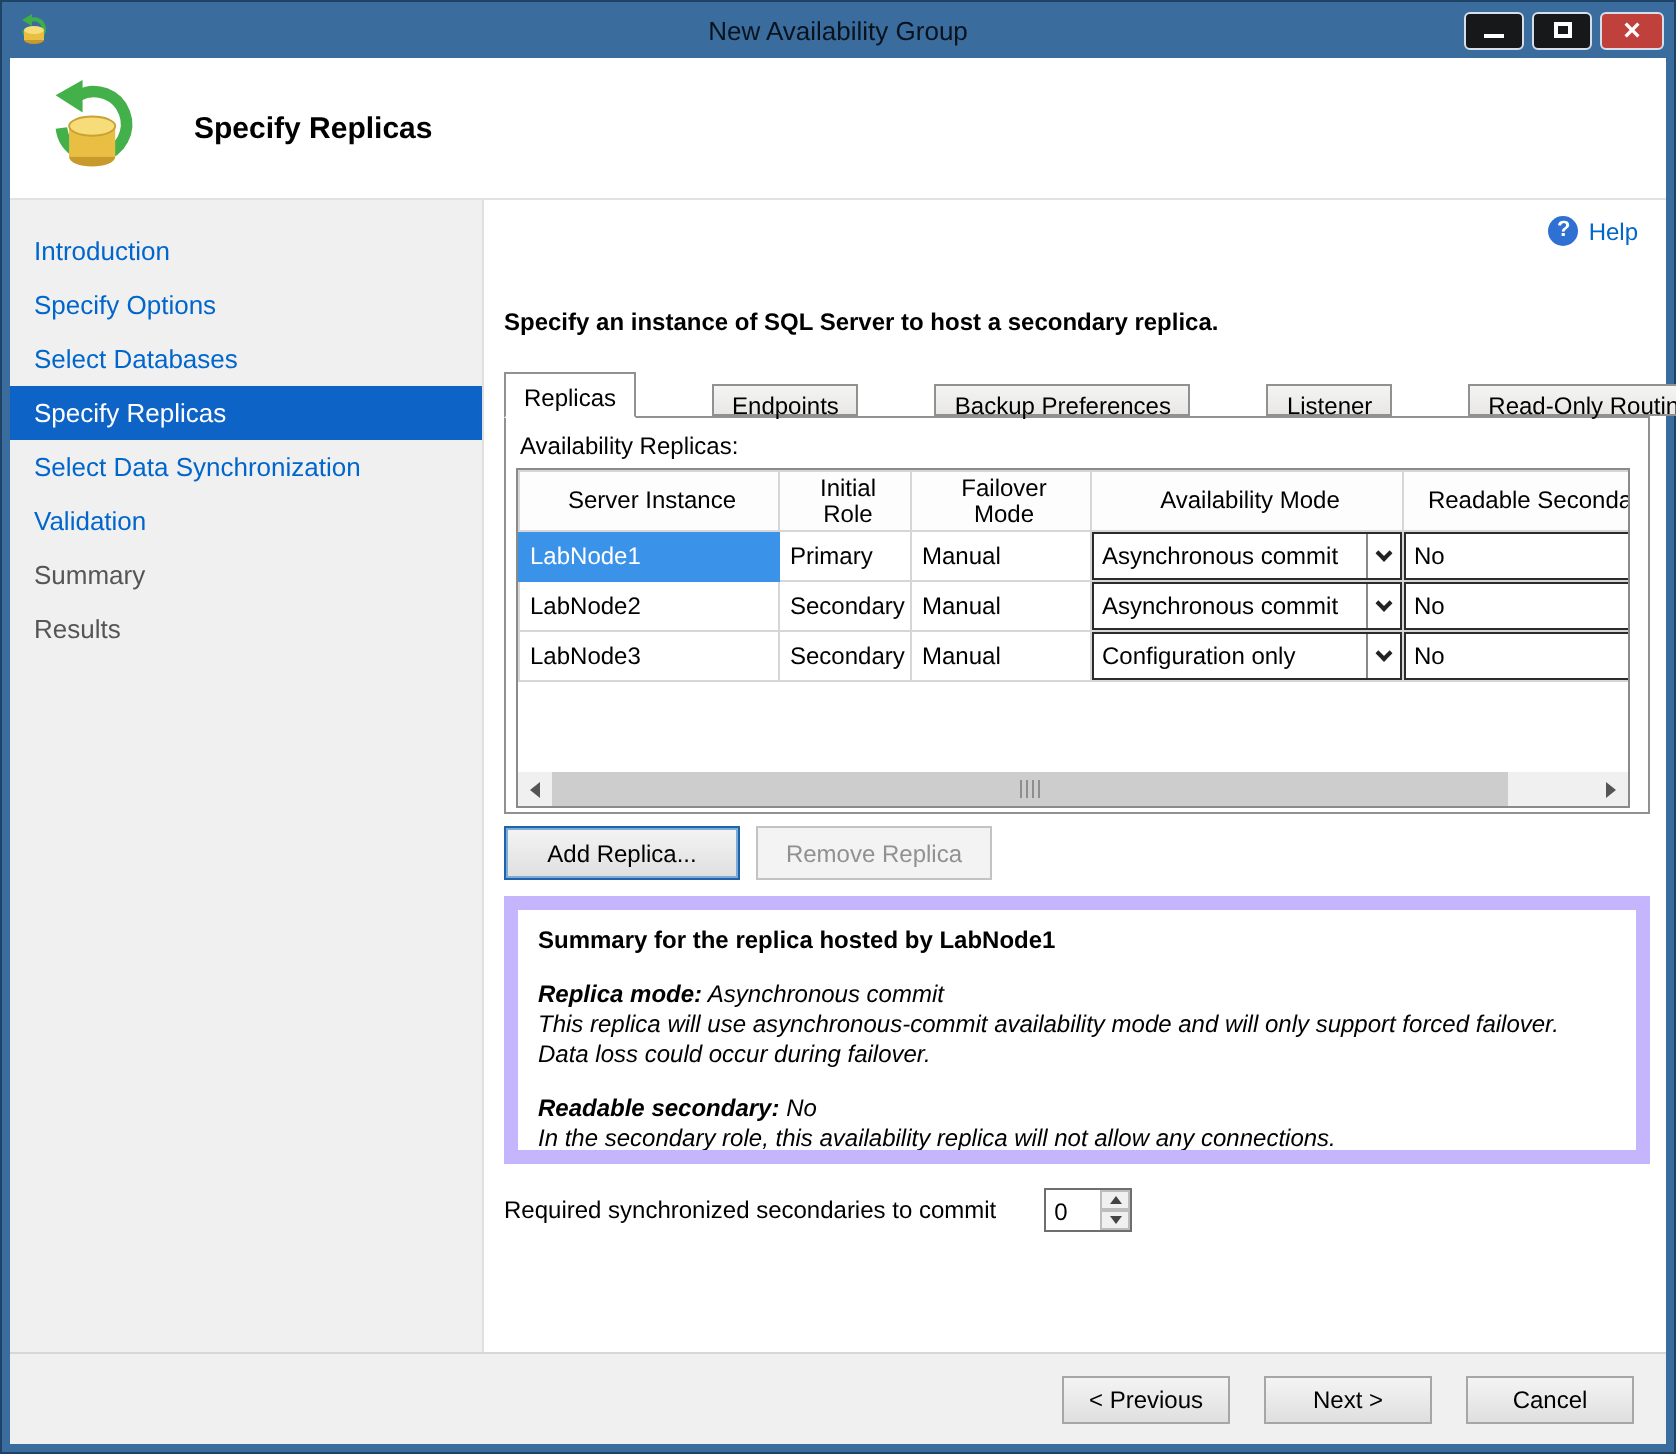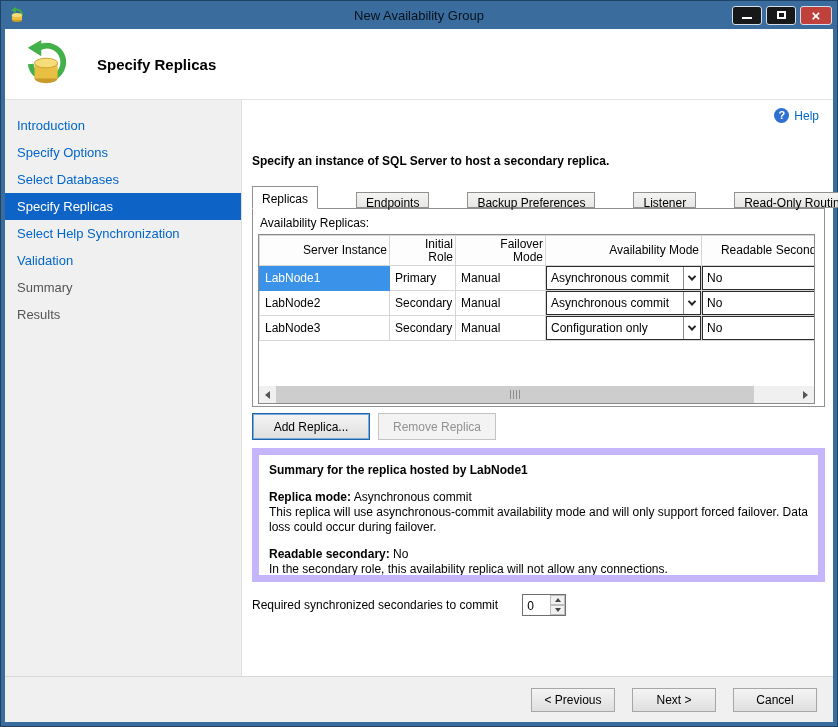--- a/index.html
+++ b/index.html
@@ -44,21 +44,21 @@
   
   .tabs { display: flex; align-items: flex-end; margin-top: 16px; position: relative; z-index: 2; gap: 39px; }
   .tab { height: 16px; margin-top: 2px; padding: 3px 9px 0 9px; font-size: 12px; background: linear-gradient(#f4f4f3, #e8e7e6); border: 1px solid #919191; margin-right: -1px; cursor: pointer; white-space: nowrap; }
   .tab.active { height: 23px; padding-top: 5px; background: #fff; border-bottom: 1px solid #fff; margin-bottom: -1px; z-index: 3; position: relative; }
   .tab-page { position: relative; z-index: 1; border: 1px solid #919191; background: #fff; height: 199px; padding: 5px 5px 0 5px; }
   .grid-label { font-size: 12px; margin: 2px 0 4px 2px; }
 
   
   .grid { position: relative; border: 1px solid #8a8a8a; height: 170px; width: 557px; overflow: hidden; background: #fff; }
   .grid table { border-collapse: collapse; table-layout: fixed; width: 576px; font-size: 12px; }
-  .grid th { font-weight: normal; text-align: right; vertical-align: middle; height: 30px; padding: 1px 2px 1px 5px; border: 1px solid #d6d6d6; background: #fdfdfd; line-height: 13px; white-space: normal; overflow: hidden; }
+  .grid th { font-weight: normal; text-align: center; vertical-align: middle; height: 30px; padding: 1px 2px 1px 5px; border: 1px solid #d6d6d6; background: #fdfdfd; line-height: 13px; white-space: normal; overflow: hidden; }
   .grid th.nowrap { white-space: nowrap; }
   .grid th .narrow { display: inline-block; width: min-content; }
   .grid td { height: 25px; border: 1px solid #d6d6d6; padding: 0; background: #fff; overflow: hidden; white-space: nowrap; }
   .grid td.txt { padding-left: 5px; }
   .grid td.sel { background: #3b92e9; color: #fff; border-color: #3b92e9; }
   .c0 { width: 130px; } .c1 { width: 66px; } .c2 { width: 90px; } .c3 { width: 156px; } .c4 { width: 134px; }
 
   .combo { display: flex; align-items: stretch; height: 24px; border: 1px solid #2b2b2b; background: #fff; cursor: pointer; }
   .combo-text { flex: 1; padding: 4px 2px 0 4px; overflow: hidden; white-space: nowrap; }
   .combo-btn { width: 17px; flex: 0 0 17px; border-left: 1px solid #8a8a8a; display: flex; align-items: center; justify-content: center; background: #fff; }
@@ -75,21 +75,21 @@
 
   
   .btn-row { margin-top: 6px; display: flex; gap: 8px; }
   .btn { font-family: inherit; font-size: 12px; height: 27px; min-width: 118px; background: linear-gradient(#f4f4f4, #dfdfdf); border: 1px solid #a6a6a6; cursor: pointer; }
   .btn.focused { border: 1px solid #1f63a8; box-shadow: inset 0 0 0 1px #7cabd9; }
   .btn.disabled { color: #919191; background: #f3f3f3; border-color: #c3c3c3; cursor: default; }
 
   
   .summary { margin-top: 8px; border: 7px solid #c4b5fd; background: #fff; height: 134px; padding: 8px 10px; font-size: 12px; line-height: 15px; overflow: hidden; }
   .sum-title { font-weight: bold; margin-bottom: 12px; }
-  .sum-block { margin-bottom: 12px; }
+  .sum-block { margin-bottom: 12px; font-style: italic; }
   .sum-block b { font-weight: bold; }
 
   
   .spin-row { margin-top: 12px; display: flex; align-items: center; gap: 24px; }
   .spin { display: flex; width: 44px; height: 22px; border: 1px solid #6e6e6e; background: #fff; }
   .spin-value { flex: 1; padding: 4px 0 0 4px; font-size: 12px; }
   .spin-btns { width: 15px; flex: 0 0 15px; display: flex; flex-direction: column; }
   .spin-up, .spin-down { flex: 1; background: #f0f0f0; border: 1px solid #bdbdbd; display: flex; align-items: center; justify-content: center; cursor: pointer; }
   .tri-u { width: 0; height: 0; border: 3px solid transparent; border-top: none; border-bottom: 4px solid #444; }
   .tri-d { width: 0; height: 0; border: 3px solid transparent; border-bottom: none; border-top: 4px solid #444; }
@@ -138,21 +138,21 @@
       <div class="header-title">Specify Replicas</div>
     </div>
 
     <div class="body">
 
       <div class="sidebar">
         <div class="nav-item link">Introduction</div>
         <div class="nav-item link">Specify Options</div>
         <div class="nav-item link">Select Databases</div>
         <div class="nav-item selected">Specify Replicas</div>
-        <div class="nav-item link">Select Help Synchronization</div>
+        <div class="nav-item link">Select Data Synchronization</div>
         <div class="nav-item link">Validation</div>
         <div class="nav-item upcoming">Summary</div>
         <div class="nav-item upcoming">Results</div>
       </div>
 
       <div class="main">
 
         <div class="help">
           <span class="help-q">?</span>
           <span class="help-label">Help</span>

